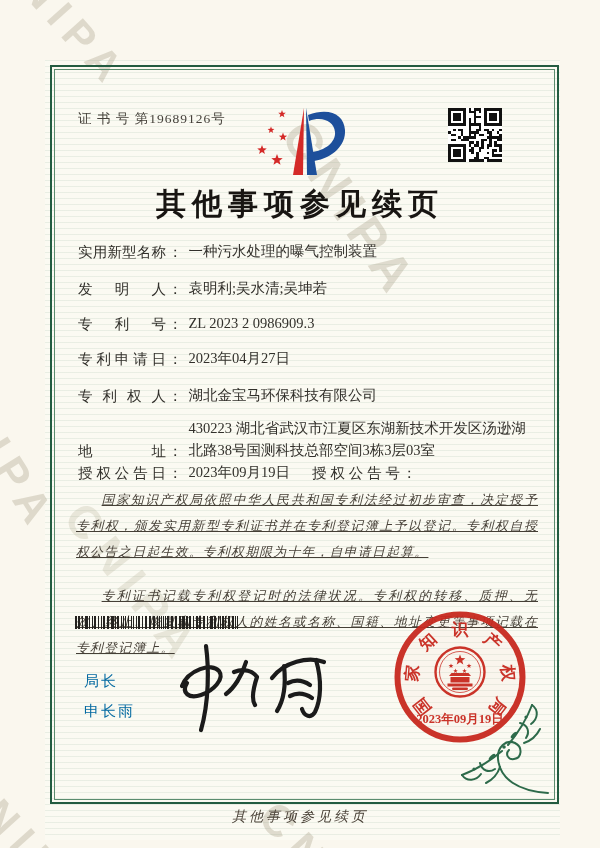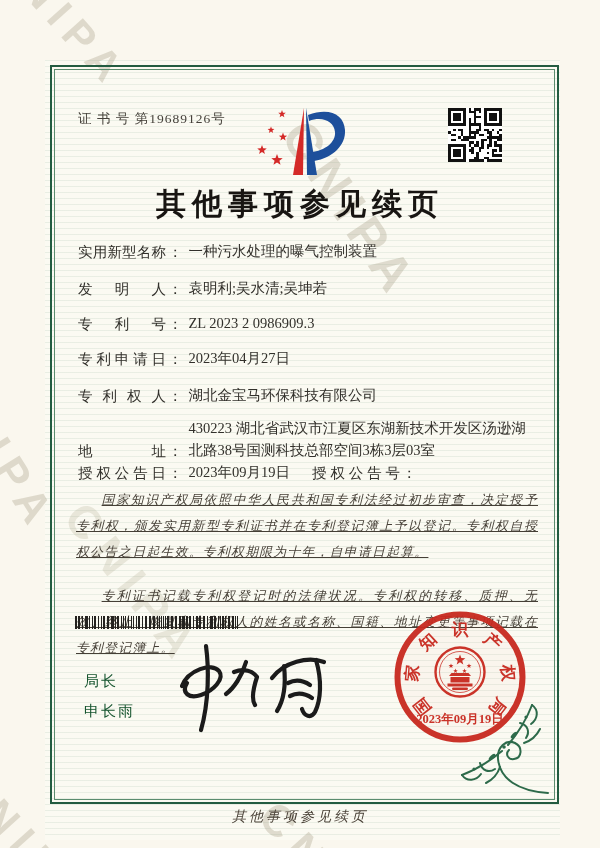--- a/index.html
+++ b/index.html
@@ -52,21 +52,21 @@
 
   .legal{position:absolute;left:76px;top:487px;width:462px;font-size:12.8px;
     line-height:26px;letter-spacing:1.3px;text-align:justify;color:#453f36;
     font-style:italic;}
   .legal p{margin:0 0 18px 0;text-indent:2em;text-decoration:underline;}
 
   .barcode{position:absolute;left:75px;top:616px;width:167px;height:13px;}
   .barcode i{position:absolute;top:0;height:13px;background:#24221f;display:block;}
 
   .director{position:absolute;left:84px;top:666px;font-family:"Liberation Sans","DejaVu Sans",sans-serif;
-    font-size:15px;font-weight:500;color:#14532d;line-height:30px;letter-spacing:2px;}
+    font-size:15px;font-weight:500;color:#0369a1;line-height:30px;letter-spacing:2px;}
   .sig{position:absolute;left:168px;top:638px;width:168px;height:98px;}
 
   .seal{position:absolute;left:391px;top:608px;width:138px;height:138px;z-index:6;opacity:.95;}
   .seal-char{font-size:16.5px;fill:#c8291f;font-weight:bold;text-anchor:middle;dominant-baseline:central;
     font-family:"Liberation Serif","DejaVu Serif",serif;}
   .seal-date{font-size:12.5px;fill:#c8291f;font-weight:bold;text-anchor:middle;
     font-family:"Liberation Serif","DejaVu Serif",serif;}
 
   .ornament{position:absolute;left:452px;top:695px;width:104px;height:104px;z-index:5;}
 

